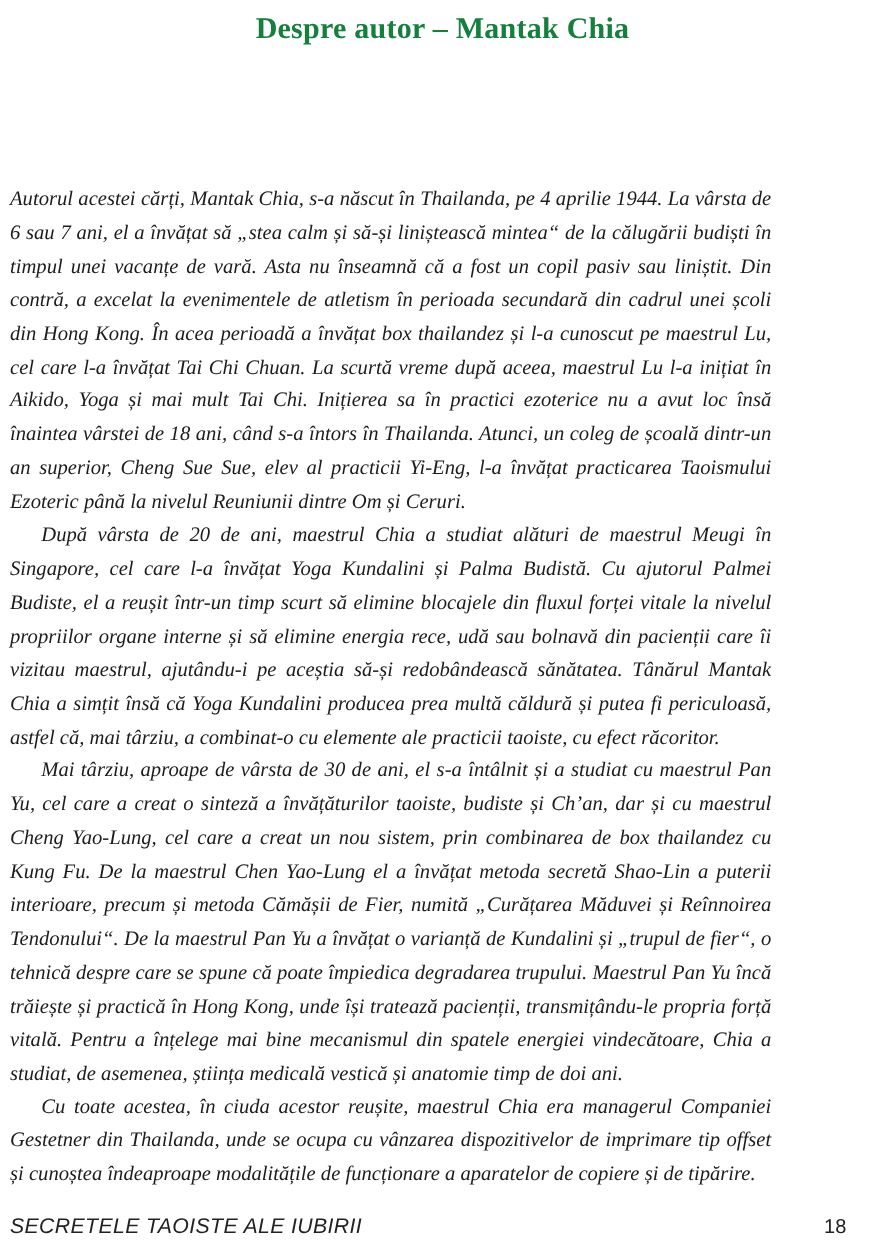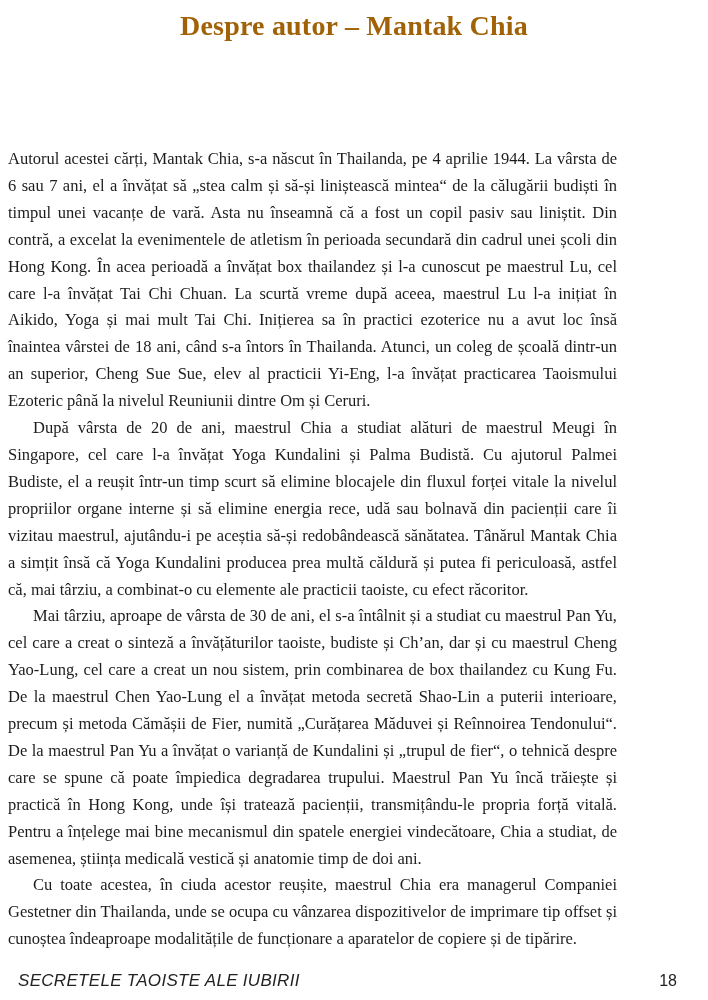--- a/index.html
+++ b/index.html
@@ -17,49 +17,50 @@
     overflow: hidden;
     font-family: "Liberation Serif", serif;
   }
   .title {
     position: absolute;
     top: 10px;
     left: 0;
     right: 0;
     text-align: center;
     font-family: "Liberation Serif", serif;
-    font-size: 28px;
+    font-size: 24px;
     font-weight: bold;
     letter-spacing: 0.2px;
-    color: #a16207;
+    color: #15803d;
     margin: 0;
   }
   .body-text {
     position: absolute;
     top: 146px;
     left: 0;
     width: 628px;
     padding: 0 11px 0 8px;
     box-sizing: border-box;
     font-size: 16.5px;
     line-height: 26.9px;
     text-align: justify;
     color: #1c1c1c;
+    font-style: italic;
   }
   .body-text p {
     margin: 0;
     padding: 0;
   }
   .body-text p.indented {
     text-indent: 25px;
   }
   .footer {
     position: absolute;
     top: 971px;
-    left: 18px;
+    left: 8px;
     right: 31px;
     display: flex;
     justify-content: space-between;
     align-items: baseline;
   }
   .running-title {
     font-family: "Liberation Sans", sans-serif;
     font-style: italic;
     font-size: 17px;
     letter-spacing: 0.3px;

